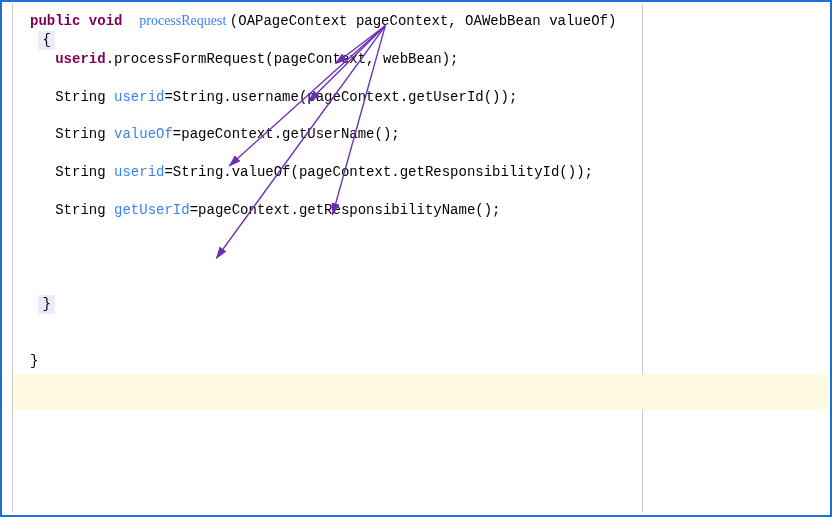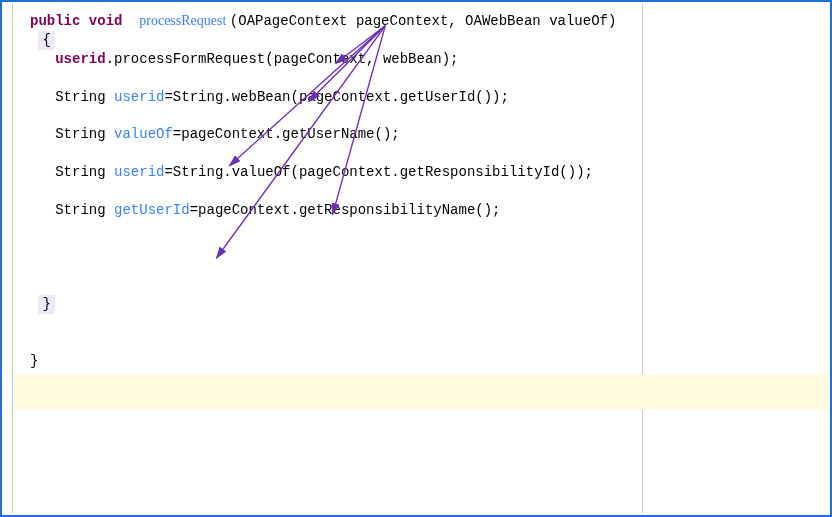--- a/index.html
+++ b/index.html
@@ -80,21 +80,21 @@
 <div class="frame">
   <div class="vline inner-left"></div>
   <div class="vline right"></div>
   <div class="highlight-band"></div>
 
   <div class="code-area">
 <pre class="code"><span class="kw">public</span> <span class="kw">void</span>  <span class="id1">processRequest</span><span class="id1"> </span><span>(</span><span>OAPageContext</span> <span>pageContext</span><span>,</span> <span>OAWebBean</span> <span>valueOf</span><span>)</span>
  <span class="brace-bg">{</span>
    <span class="kw">userid</span><span>.processFormRequest(pageContext, webBean);</span>
 
-   <span>String</span> <span class="faded">userid</span><span>=String.webBean(pageContext.getUserId());</span>
+   <span>String</span> <span class="faded">userid</span><span>=String.username(pageContext.getUserId());</span>
 
    <span>String</span> <span class="faded">valueOf</span><span>=pageContext.getUserName();</span>
 
    <span>String</span> <span class="faded">userid</span><span>=String.valueOf(pageContext.getResponsibilityId());</span>
 
    <span>String</span> <span class="faded">getUserId</span><span>=pageContext.getResponsibilityName();</span>
 
 
 
 

